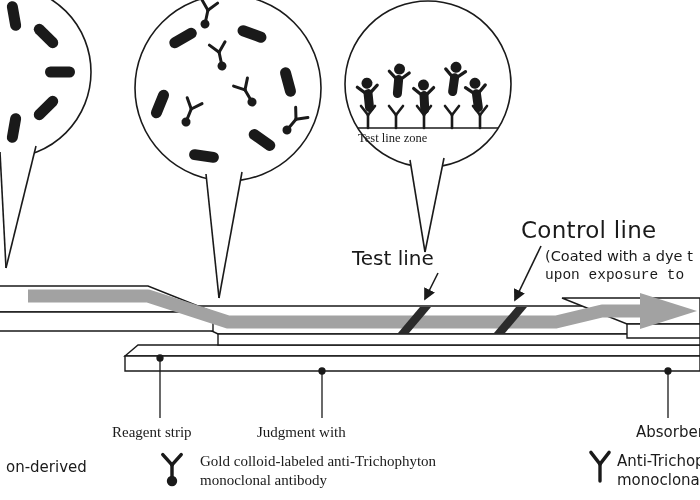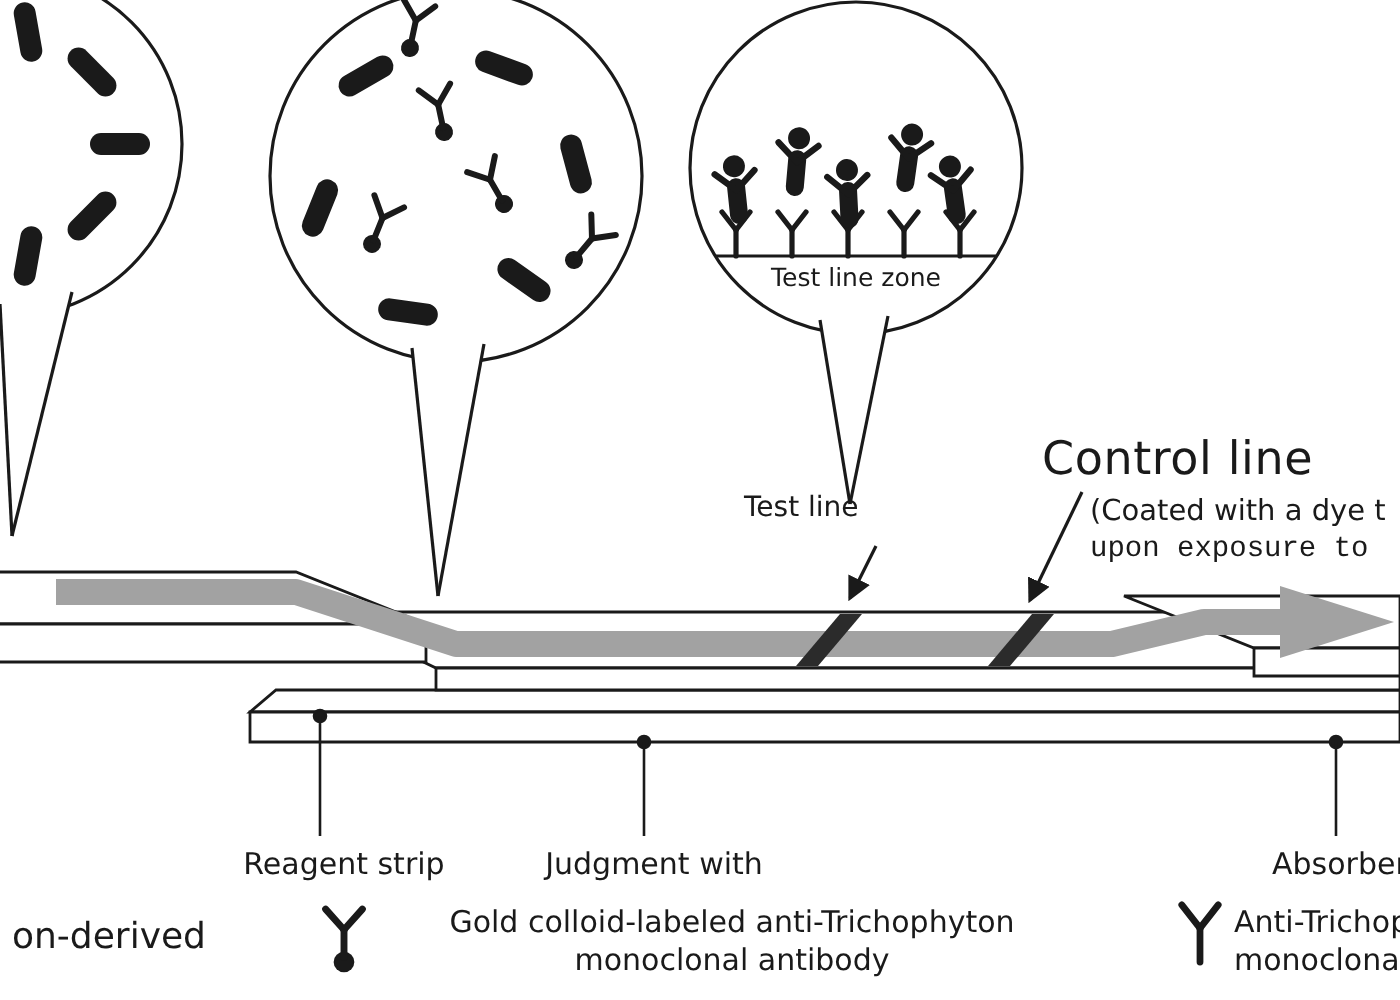--- a/index.html
+++ b/index.html
@@ -2,30 +2,30 @@
 <html><head>
 <meta charset="utf-8">
 <style>
   html,body{margin:0;padding:0;background:#fff;}
   .stage{
     position:relative;width:700px;height:500px;background:#ffffff;
     overflow:hidden;font-family:"DejaVu Sans","Liberation Sans",sans-serif;color:#1a1a1a;
   }
   .stage svg{position:absolute;left:0;top:0;}
   .lbl{position:absolute;white-space:nowrap;line-height:1.25;}
-  .ctr{text-align:center;}
+  .ctr{text-align:left;font-family:Liberation Serif, serif;}
   #control-line-label{left:521px;top:216px;font-size:23px;letter-spacing:0.3px;}
   #control-note-1{left:545px;top:247px;font-size:14.5px;}
   #control-note-2{left:545px;top:266px;font-size:14.5px;font-family:Liberation Mono, monospace;}
-  #test-line-label{left:372px;top:246px;font-size:14px;}
+  #test-line-label{left:352px;top:246px;font-size:20px;}
   #test-line-zone-label{left:358px;top:131px;width:140px;font-size:12.5px;}
   #reagent-strip-label{left:112px;top:423px;width:120px;font-size:15px;}
   #judgment-strip-label{left:257px;top:423px;width:140px;font-size:15px;}
   #absorbent-label{left:636px;top:423px;font-size:15px;}
-  #legend-antigen-label{left:6px;top:458px;font-size:18px;}
+  #legend-antigen-label{left:6px;top:458px;font-size:15px;}
   #legend-gold-label{left:200px;top:452px;width:332px;font-size:15px;line-height:19px;}
   #legend-anti-1{left:617px;top:452px;font-size:15px;}
   #legend-anti-2{left:617px;top:471px;font-size:15px;}
 </style>
 </head>
 <body>
 
 <div class="stage">
 
 <svg width="700" height="500" viewBox="0 0 700 500">

